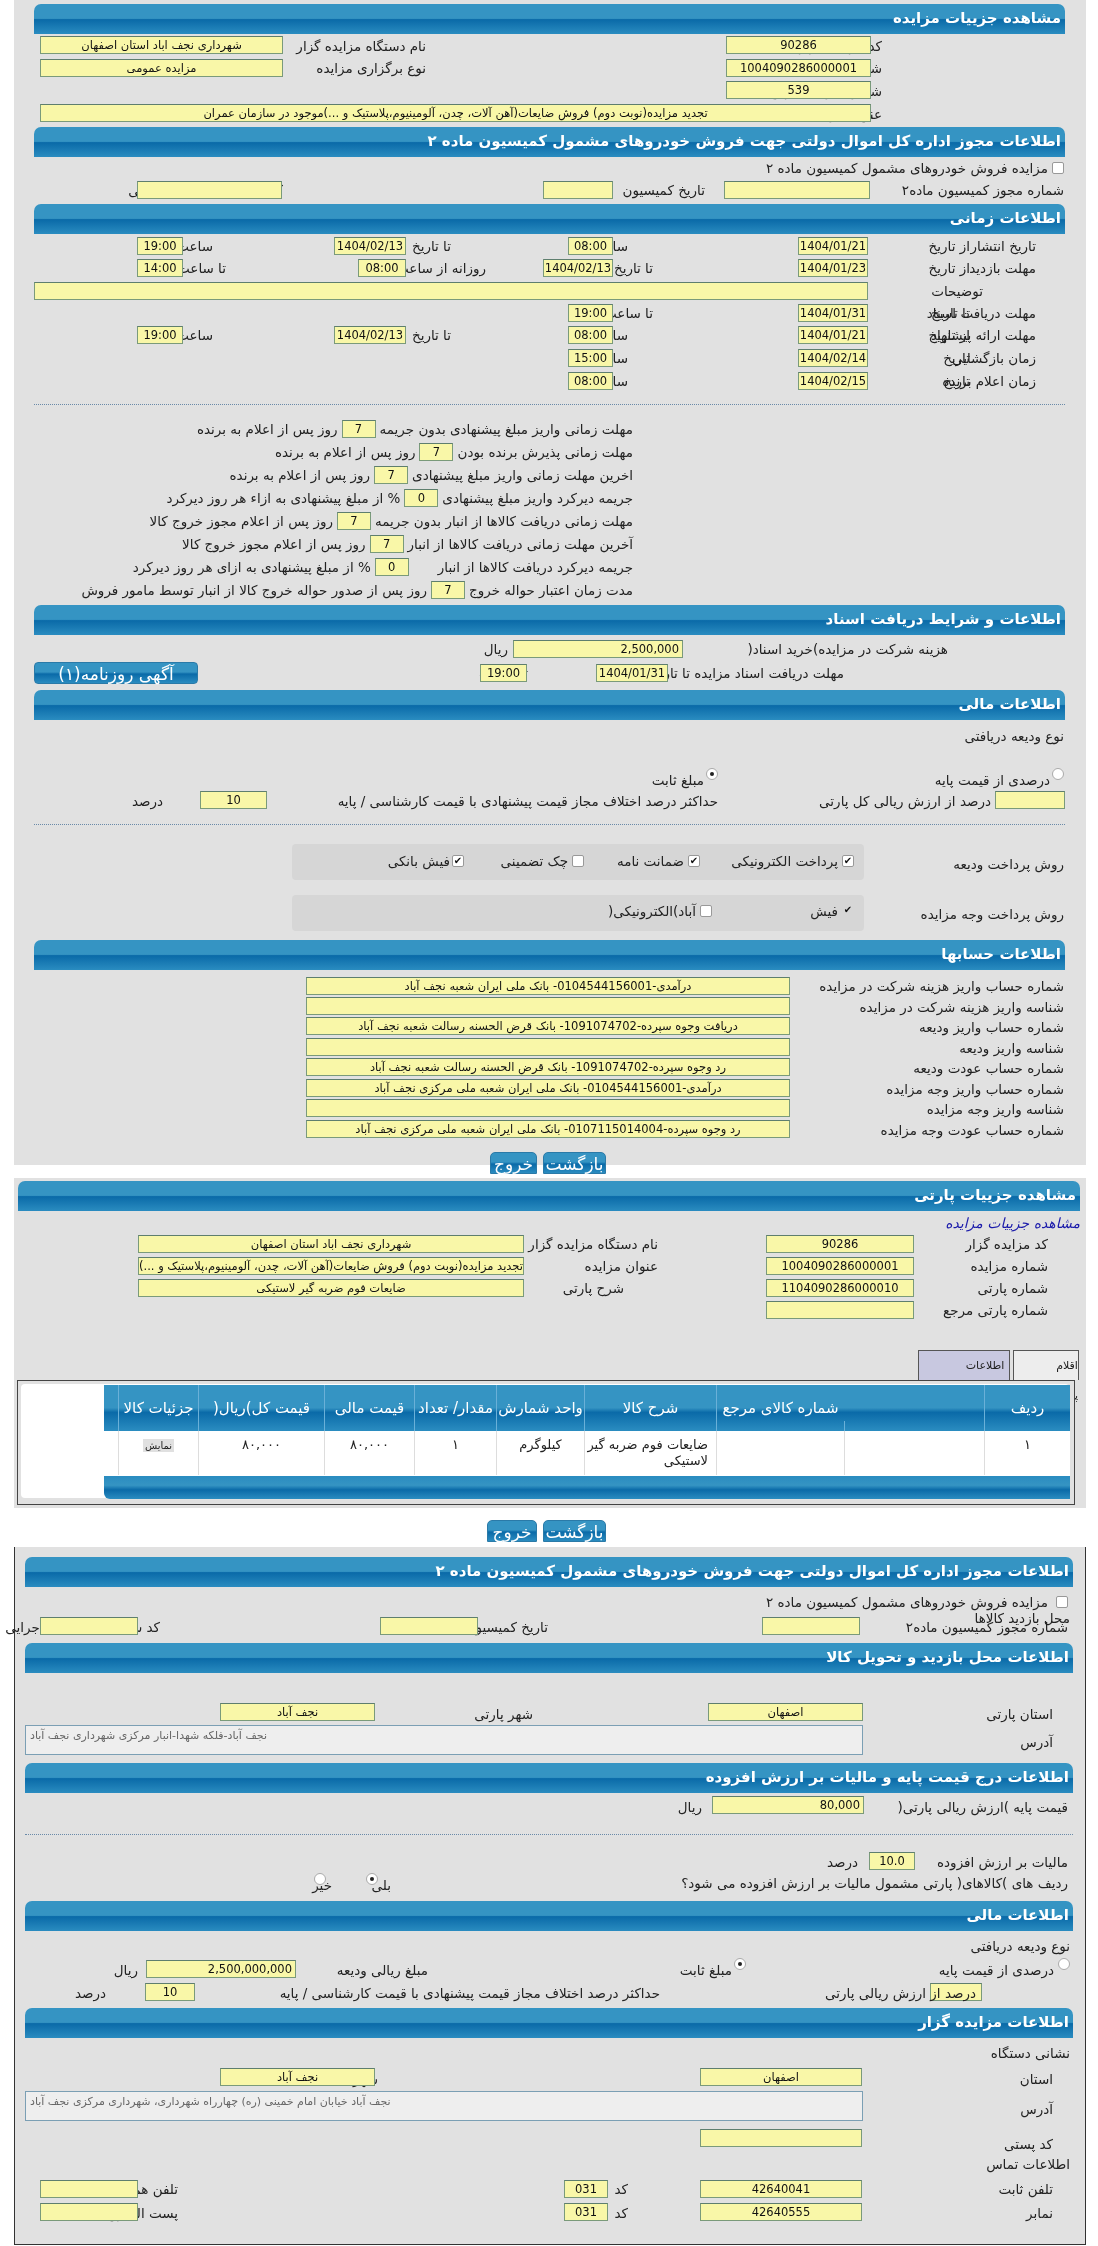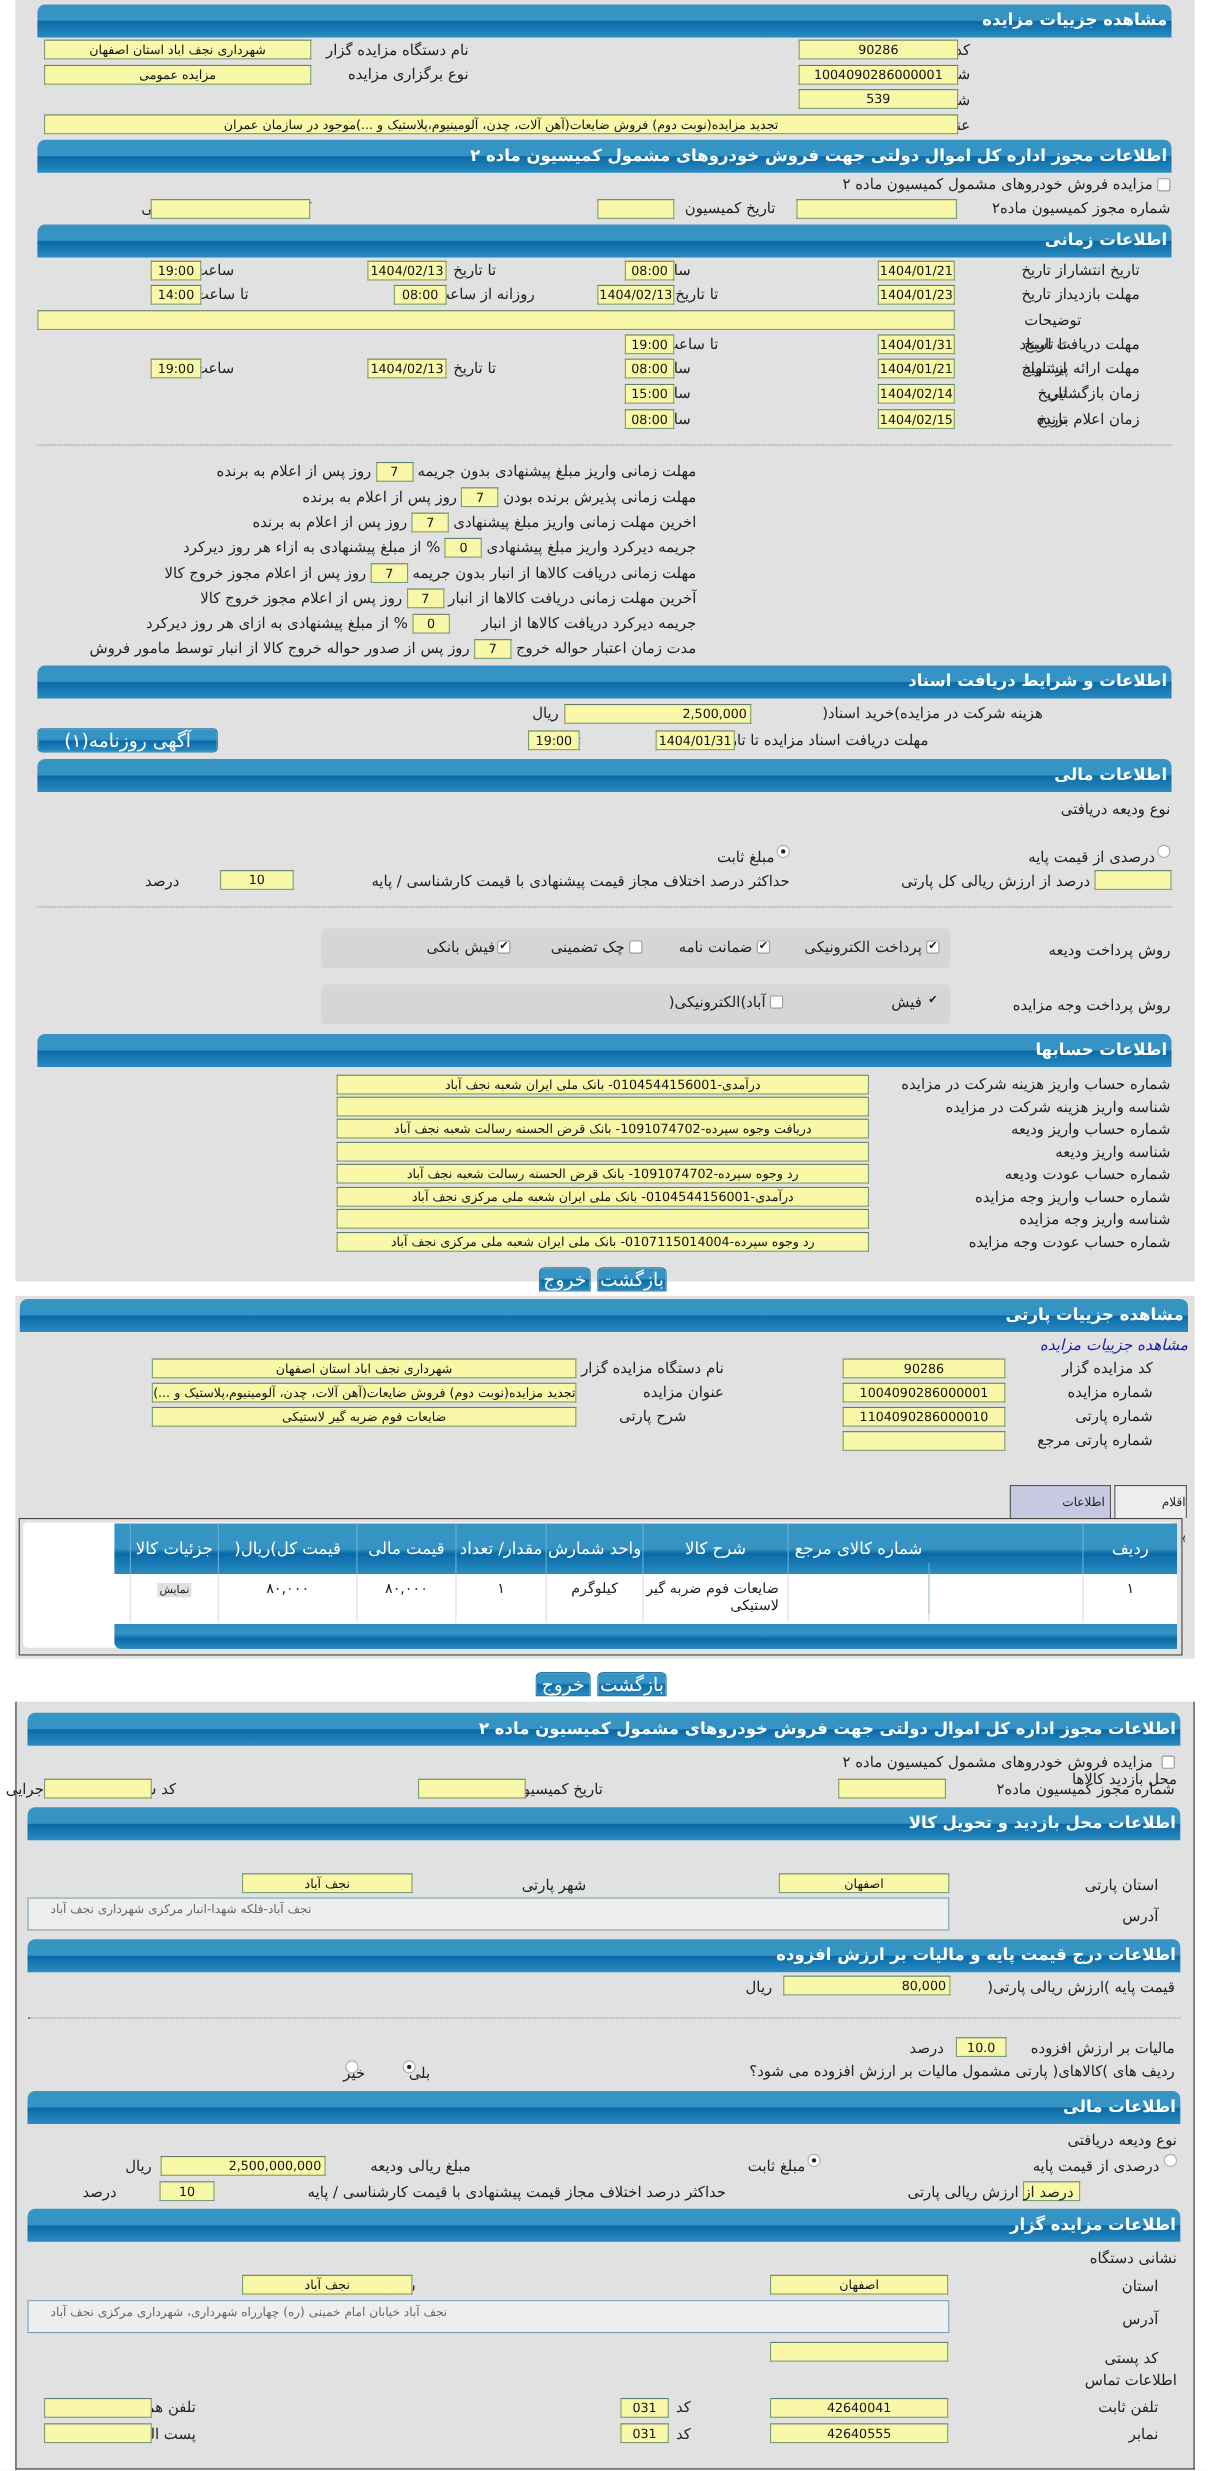--- a/index.html
+++ b/index.html
@@ -3,21 +3,21 @@
 <meta charset="utf-8">
 <style>
 * { box-sizing: border-box; margin: 0; padding: 0; }
 html, body { width: 1098px; background: #ffffff; }
 body { font-family: "DejaVu Sans", sans-serif; font-size: 13px; color: #222; direction: rtl; position: relative; height: 2246px; overflow: hidden; }
 .panel { position: absolute; background: #e1e1e1; }
 .hdr { position: absolute; height: 30px; border-radius: 7px 7px 0 0; background: linear-gradient(to bottom, #3594c3 0%, #3594c3 48%, #0a6aa8 52%, #2a8cc0 100%); color: #fff; font-size: 15px; font-weight: bold; padding-right: 4px; line-height: 28px; white-space: nowrap; overflow: hidden; }
 .lbl { position: absolute; white-space: nowrap; font-size: 13.5px; color: #222; line-height: 18px; }
 .fld { position: absolute; height: 18px; background: #f9f7a8; border: 1px solid #7a9a7a; border-top-color: #5e7e6e; font-size: 11.5px; text-align: center; line-height: 16px; white-space: nowrap; overflow: hidden; color: #111; }
 .fld.left { text-align: left; padding-left: 3px; direction: ltr; }
-.area { position: absolute; background: #eeeeee; border: 1px solid #7b9fb4; font-size: 11px; color: #666; padding: 3px 20px; text-align: left; direction: rtl; }
+.area { position: absolute; background: #eeeeee; border: 1px solid #7b9fb4; font-size: 11px; color: #666; padding: 3px 4px; text-align: left; direction: rtl; }
 .dots { position: absolute; height: 0; border-top: 1px dotted #6a8aa8; }
 .cb { position: absolute; width: 12px; height: 12px; border: 1px solid #999; background: #fff; border-radius: 2px; font-size: 10px; line-height: 10px; text-align: center; color: #111; }
 .rd { position: absolute; width: 12px; height: 12px; border: 1px solid #aaa; border-radius: 50%; background: #fff; }
 .rd.on::after { content: ""; position: absolute; left: 3px; top: 3px; width: 4px; height: 4px; border-radius: 50%; background: #222; }
 .btn { position: absolute; height: 22px; border-radius: 5px 5px 0 0; background: linear-gradient(to bottom, #3594c3 0%, #3594c3 45%, #0a6aa8 55%, #2a8cc0 100%); color: #fff; font-size: 17px; text-align: center; line-height: 22px; border: 1px solid #2a7aa8; }
 .grey-box { position: absolute; background: #d6d6d6; border-radius: 4px; }
 .link { position: absolute; color: #1a1aaa; font-style: italic; font-size: 14px; white-space: nowrap; }
 .th { position: absolute; color: #fff; font-size: 15px; text-align: center; line-height: 16px; border-left: 1px solid #6ab0d8; display: flex; align-items: center; justify-content: center; height: 46px; top: 0; }
 .td { position: absolute; font-size: 13px; text-align: center; top: 46px; height: 44px; border-left: 1px solid #ddd; padding-top: 6px; line-height: 16px; }
 .tab { position: absolute; height: 30px; border: 1px solid #555; border-bottom: none; font-size: 11px; line-height: 30px; text-align: center; background: #e8e8e8; padding-left: 42px; }

